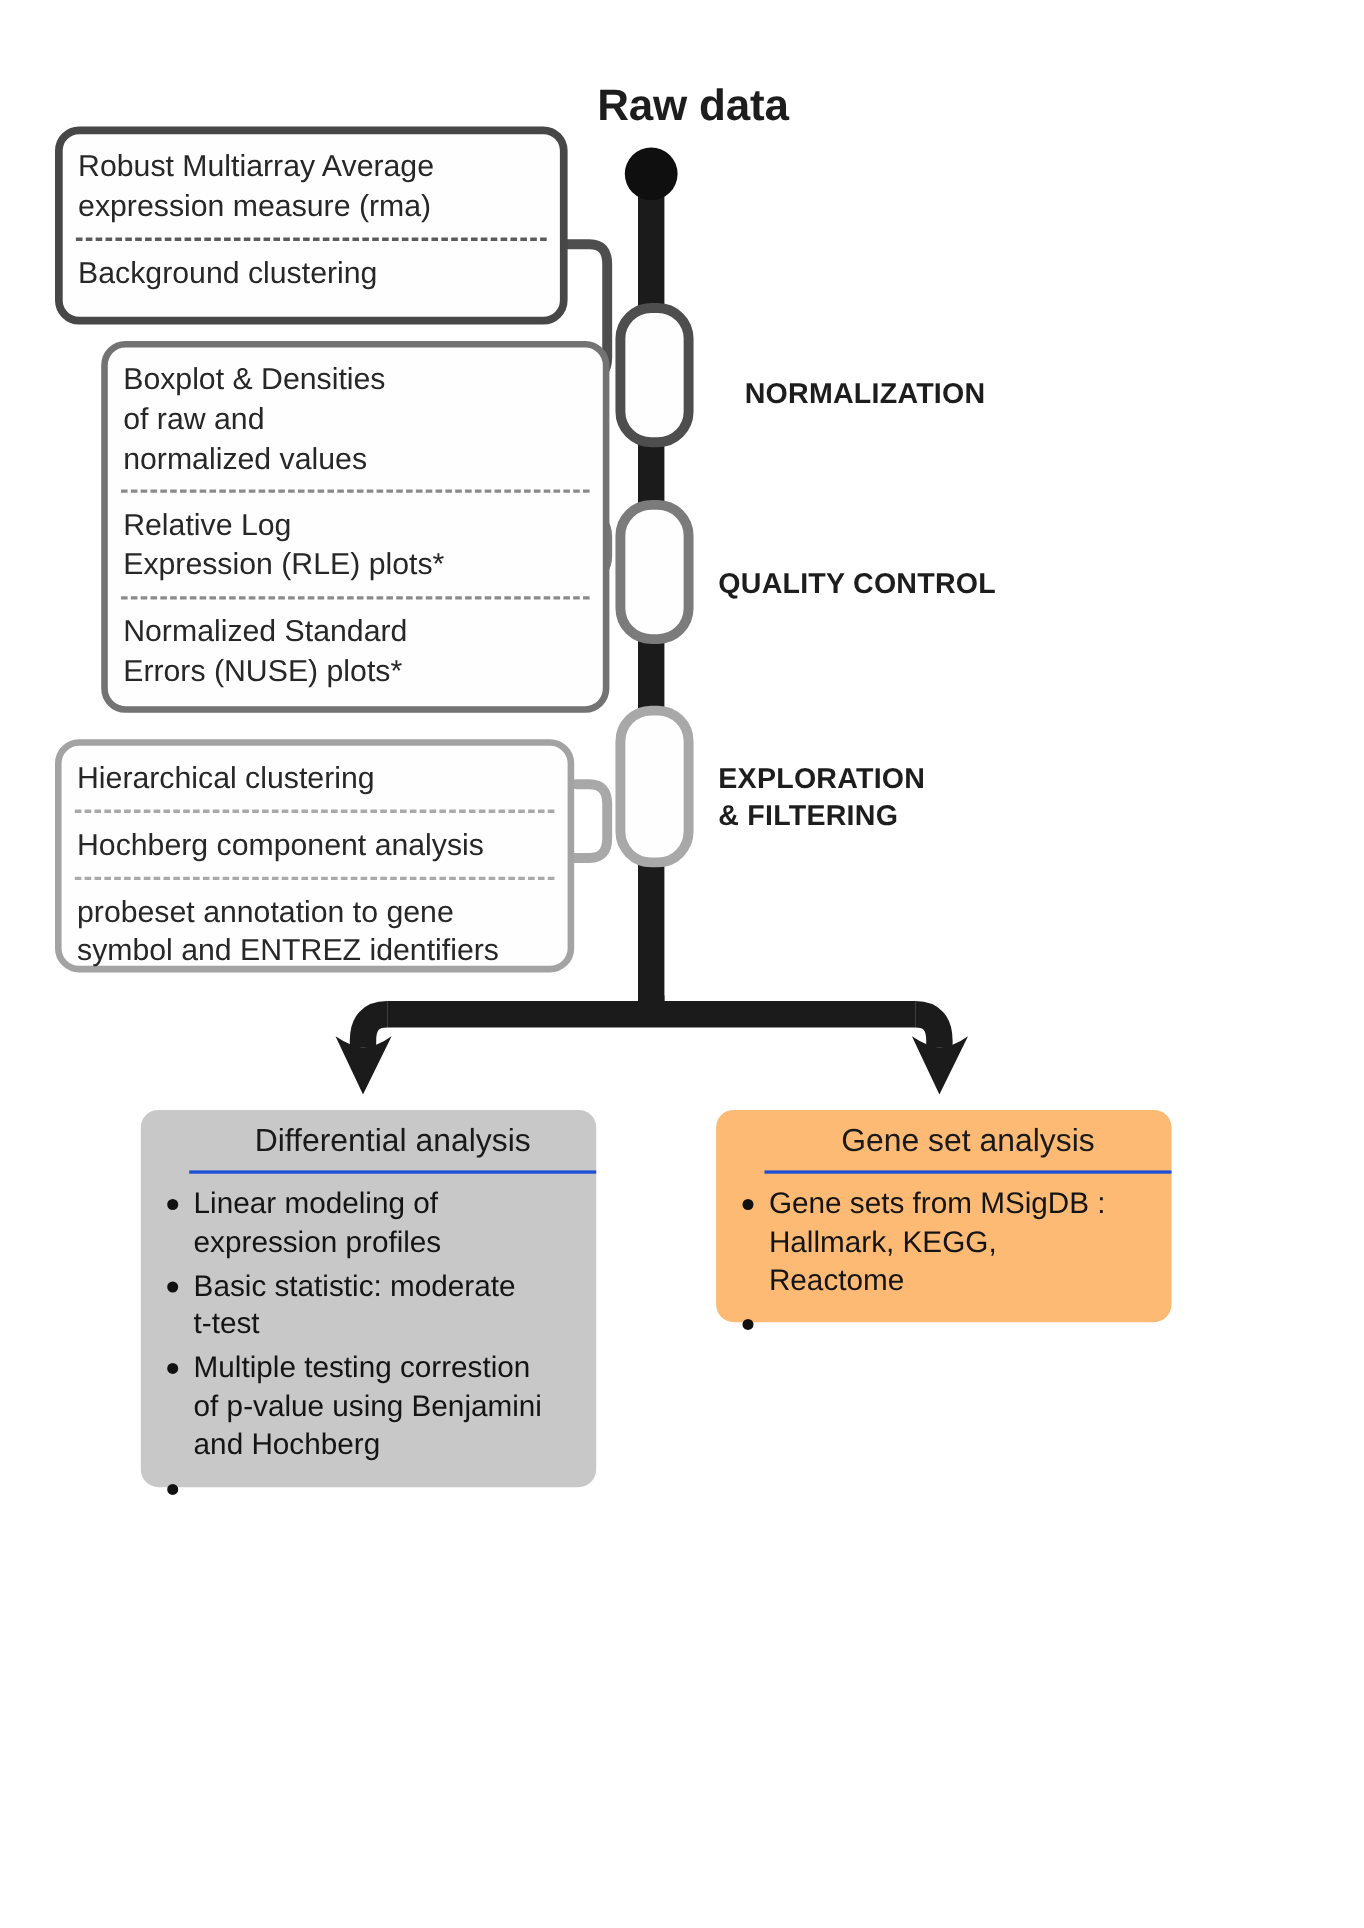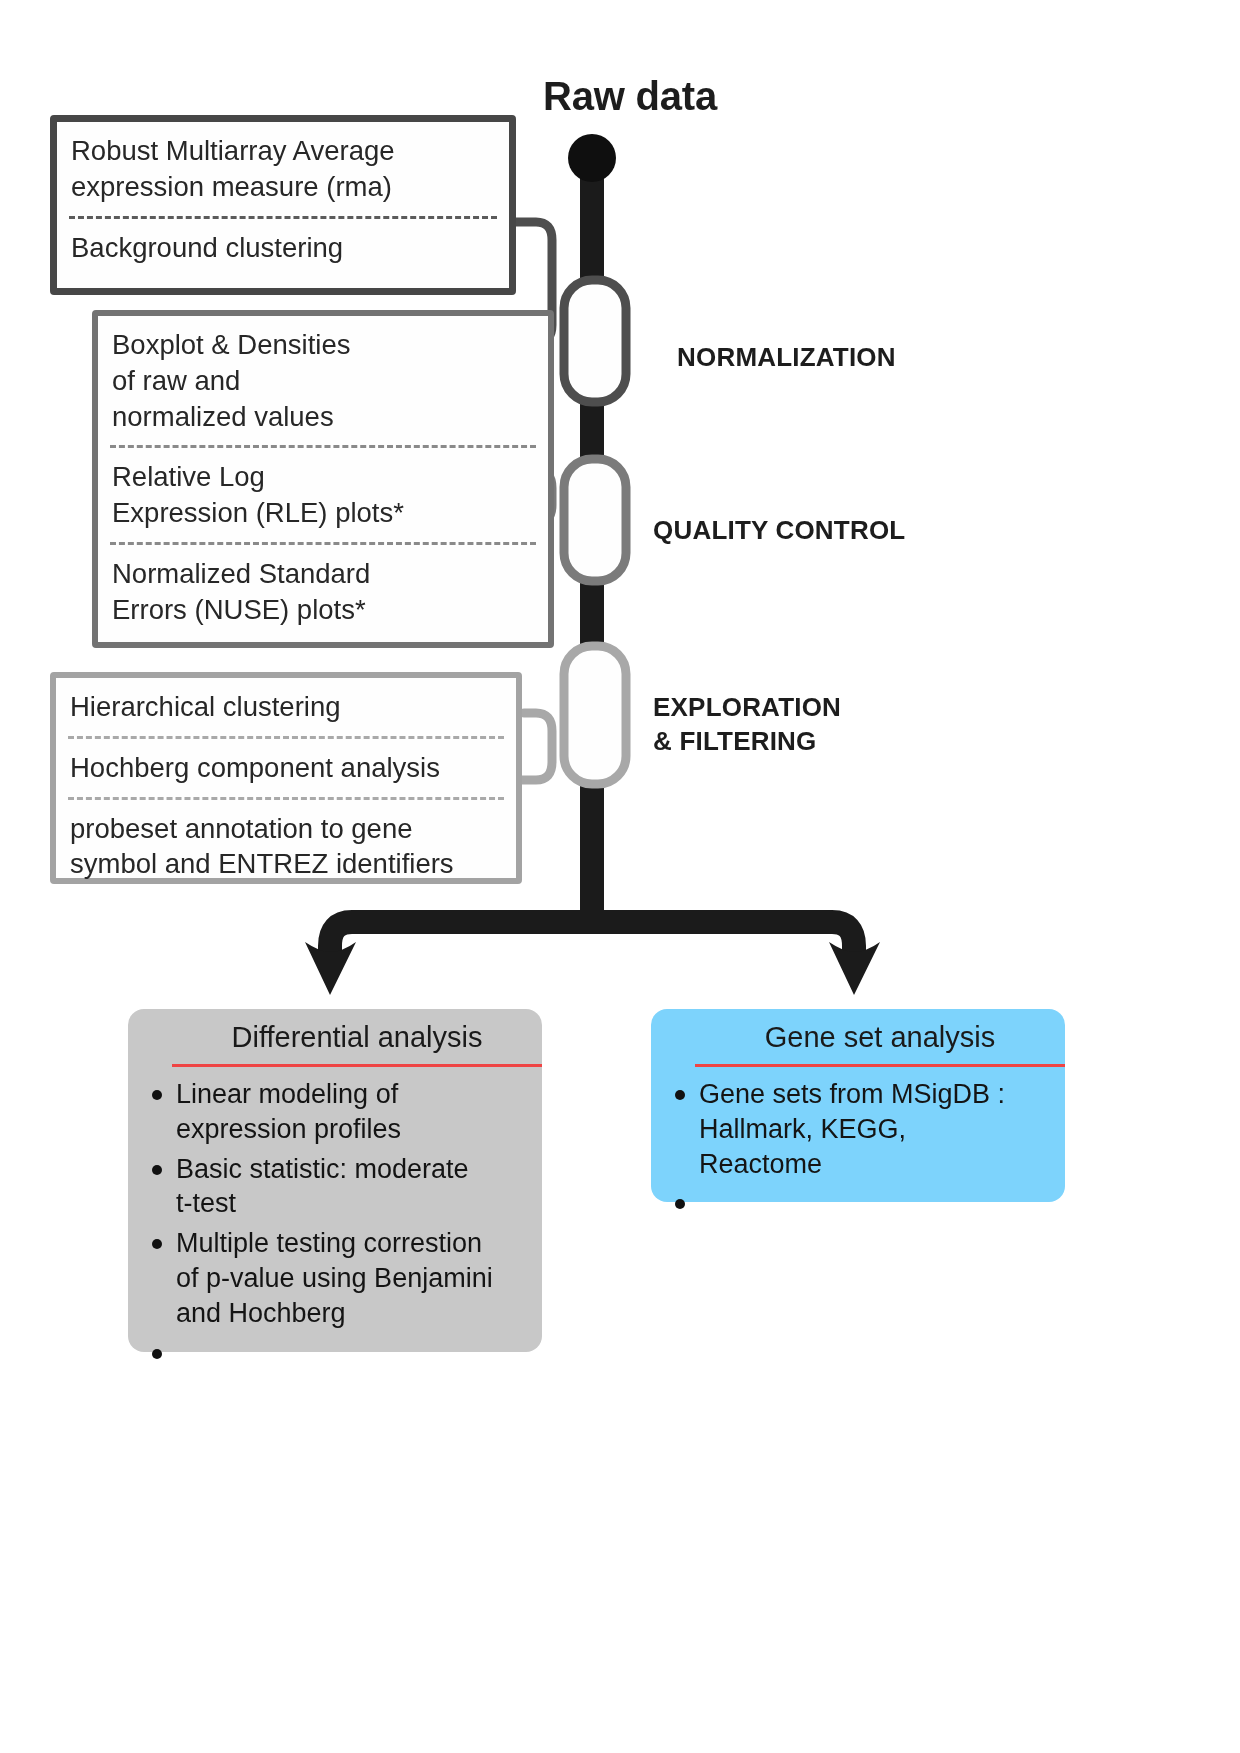--- a/index.html
+++ b/index.html
@@ -42,21 +42,21 @@
   }
   #stage-label-0 { left: 653px; top: 340px; margin-left: 24px; }
   #stage-label-1 { left: 653px; top: 513px; }
   #stage-label-2 { left: 653px; top: 690px; }
 
   
   .panel {
     position: absolute;
     background: #fefefe;
     border-style: solid;
-    border-radius: 4px;
+    border-radius: 22px;
   }
   .panel .rowtxt {
     font-size: 27.5px;
     color: #272727;
     line-height: 1.30;
     padding: 0 0 0 14px;
   }
   .panel .seg {
     padding: 11px 0 11px 0;
   }
@@ -97,21 +97,21 @@
     position: absolute;
     background: #c8c8c8;
     border-radius: 16px;
     padding: 0;
   }
   .card-title {
     font-size: 29px;
     color: #1a1a1a;
     text-align: center;
     padding: 12px 0 10px 0;
-    border-bottom: 3px solid #ef4444;
+    border-bottom: 3px solid #1d4ed8;
     margin-left: 44px;
   }
   .card ul {
     list-style: none;
     margin: 0;
     padding: 10px 14px 16px 18px;
   }
   .card li {
     position: relative;
     font-size: 27px;
@@ -227,19 +227,19 @@
 <div class="card" id="card-left" style="background: rgb(200, 200, 200);">
   <div class="card-title">Differential analysis</div>
   <ul>
     <li><span class="dot"></span><span>Linear modeling of<br>expression profiles</span></li>
     <li><span class="dot"></span><span>Basic statistic: moderate<br>t-test</span></li>
     <li><span class="dot"></span><span>Multiple testing correstion<br>of p-value using Benjamini<br>and Hochberg</span></li>
     <li><span class="dot"></span></li>
   </ul>
 </div>
 
-<div class="card" id="card-right" style="background: #7dd3fc;">
+<div class="card" id="card-right" style="background: #fdba74;">
   <div class="card-title">Gene set analysis</div>
   <ul>
     <li><span class="dot"></span><span>Gene sets from MSigDB :<br>Hallmark, KEGG,<br>Reactome</span></li>
     <li><span class="dot"></span></li>
   </ul>
 </div>
 
 </body></html>

